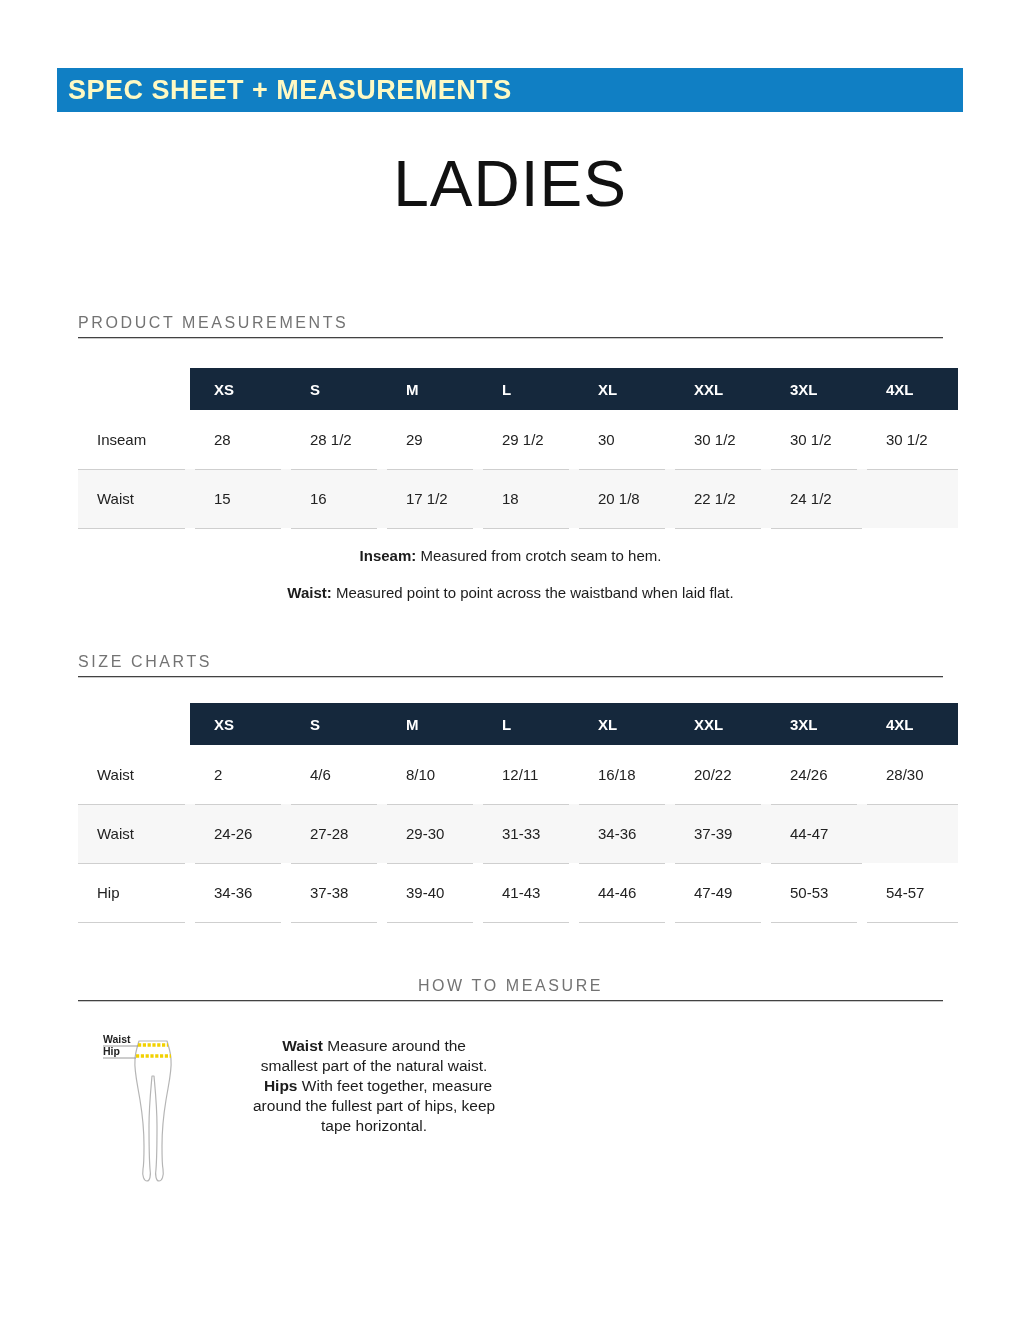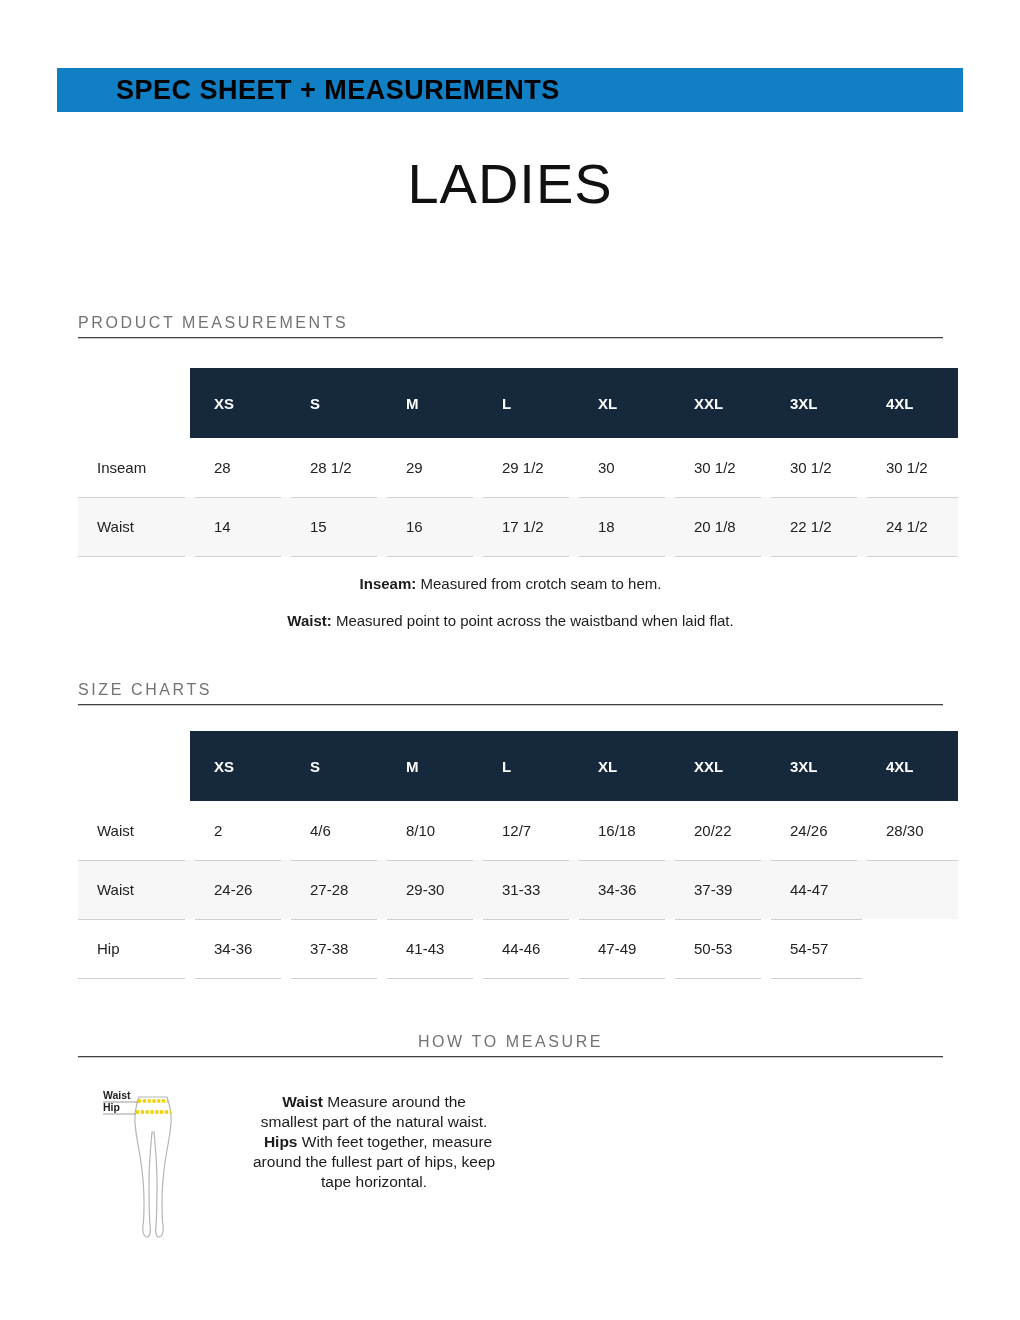--- a/index.html
+++ b/index.html
@@ -13,31 +13,30 @@
   }
   .top-bar {
     margin: 68px 57px 0 57px;
     height: 44px;
     background: #107fc4;
     display: flex;
     align-items: center;
     padding-left: 11px;
   }
   .top-bar .bar-title {
-    color: #000000;
+    color: #fef9c3;
     font-size: 27px;
     font-weight: bold;
     letter-spacing: 0.5px;
     white-space: nowrap;
-    margin-left: 48px;
   }
   h1.page-title {
     margin-top: 41px;
     text-align: center;
-    font-size: 56px;
+    font-size: 64px;
     font-weight: normal;
     line-height: 62px;
     letter-spacing: 1px;
     color: #111;
   }
   .content { padding: 0 77px 0 78px; }
   .section-heading {
     font-size: 16px;
     font-weight: normal;
     letter-spacing: 2.6px;
@@ -56,21 +55,21 @@
   .s2 { margin-top: 54px; }
   .s3 { margin-top: 56px; text-align: center; }
 
   
   .spec-table { width: 880px; }
   .t1 { margin-top: 29px; }
   .t2 { margin-top: 25px; }
   .thead {
     display: grid;
     grid-template-columns: 112px 768px;
-    height: 70px;
+    height: 42px;
   }
   .thead-labels {
     background: #15283c;
     display: grid;
     grid-template-columns: repeat(8, 1fr);
     align-items: center;
   }
   .thead-labels .hcell {
     color: #ffffff;
     font-size: 15px;
@@ -160,21 +159,20 @@
         <div class="cell val">28 1/2</div>
         <div class="cell val">29</div>
         <div class="cell val">29 1/2</div>
         <div class="cell val">30</div>
         <div class="cell val">30 1/2</div>
         <div class="cell val">30 1/2</div>
         <div class="cell val">30 1/2</div>
       </div>
       <div class="trow shade">
         <div class="cell rlabel">Waist</div>
-        <div class="cell val">14</div>
         <div class="cell val">15</div>
         <div class="cell val">16</div>
         <div class="cell val">17 1/2</div>
         <div class="cell val">18</div>
         <div class="cell val">20 1/8</div>
         <div class="cell val">22 1/2</div>
         <div class="cell val">24 1/2</div>
       </div>
     </div>
 
@@ -198,40 +196,41 @@
           <div class="hcell">XXL</div>
           <div class="hcell">3XL</div>
           <div class="hcell">4XL</div>
         </div>
       </div>
       <div class="trow">
         <div class="cell rlabel">Waist</div>
         <div class="cell val">2</div>
         <div class="cell val">4/6</div>
         <div class="cell val">8/10</div>
-        <div class="cell val">12/7</div>
+        <div class="cell val">12/11</div>
         <div class="cell val">16/18</div>
         <div class="cell val">20/22</div>
         <div class="cell val">24/26</div>
         <div class="cell val">28/30</div>
       </div>
       <div class="trow shade">
         <div class="cell rlabel">Waist</div>
         <div class="cell val">24-26</div>
         <div class="cell val">27-28</div>
         <div class="cell val">29-30</div>
         <div class="cell val">31-33</div>
         <div class="cell val">34-36</div>
         <div class="cell val">37-39</div>
         <div class="cell val">44-47</div>
       </div>
       <div class="trow">
         <div class="cell rlabel">Hip</div>
         <div class="cell val">34-36</div>
         <div class="cell val">37-38</div>
+        <div class="cell val">39-40</div>
         <div class="cell val">41-43</div>
         <div class="cell val">44-46</div>
         <div class="cell val">47-49</div>
         <div class="cell val">50-53</div>
         <div class="cell val">54-57</div>
       </div>
     </div>
   </div>
 
   <div class="section s3">

